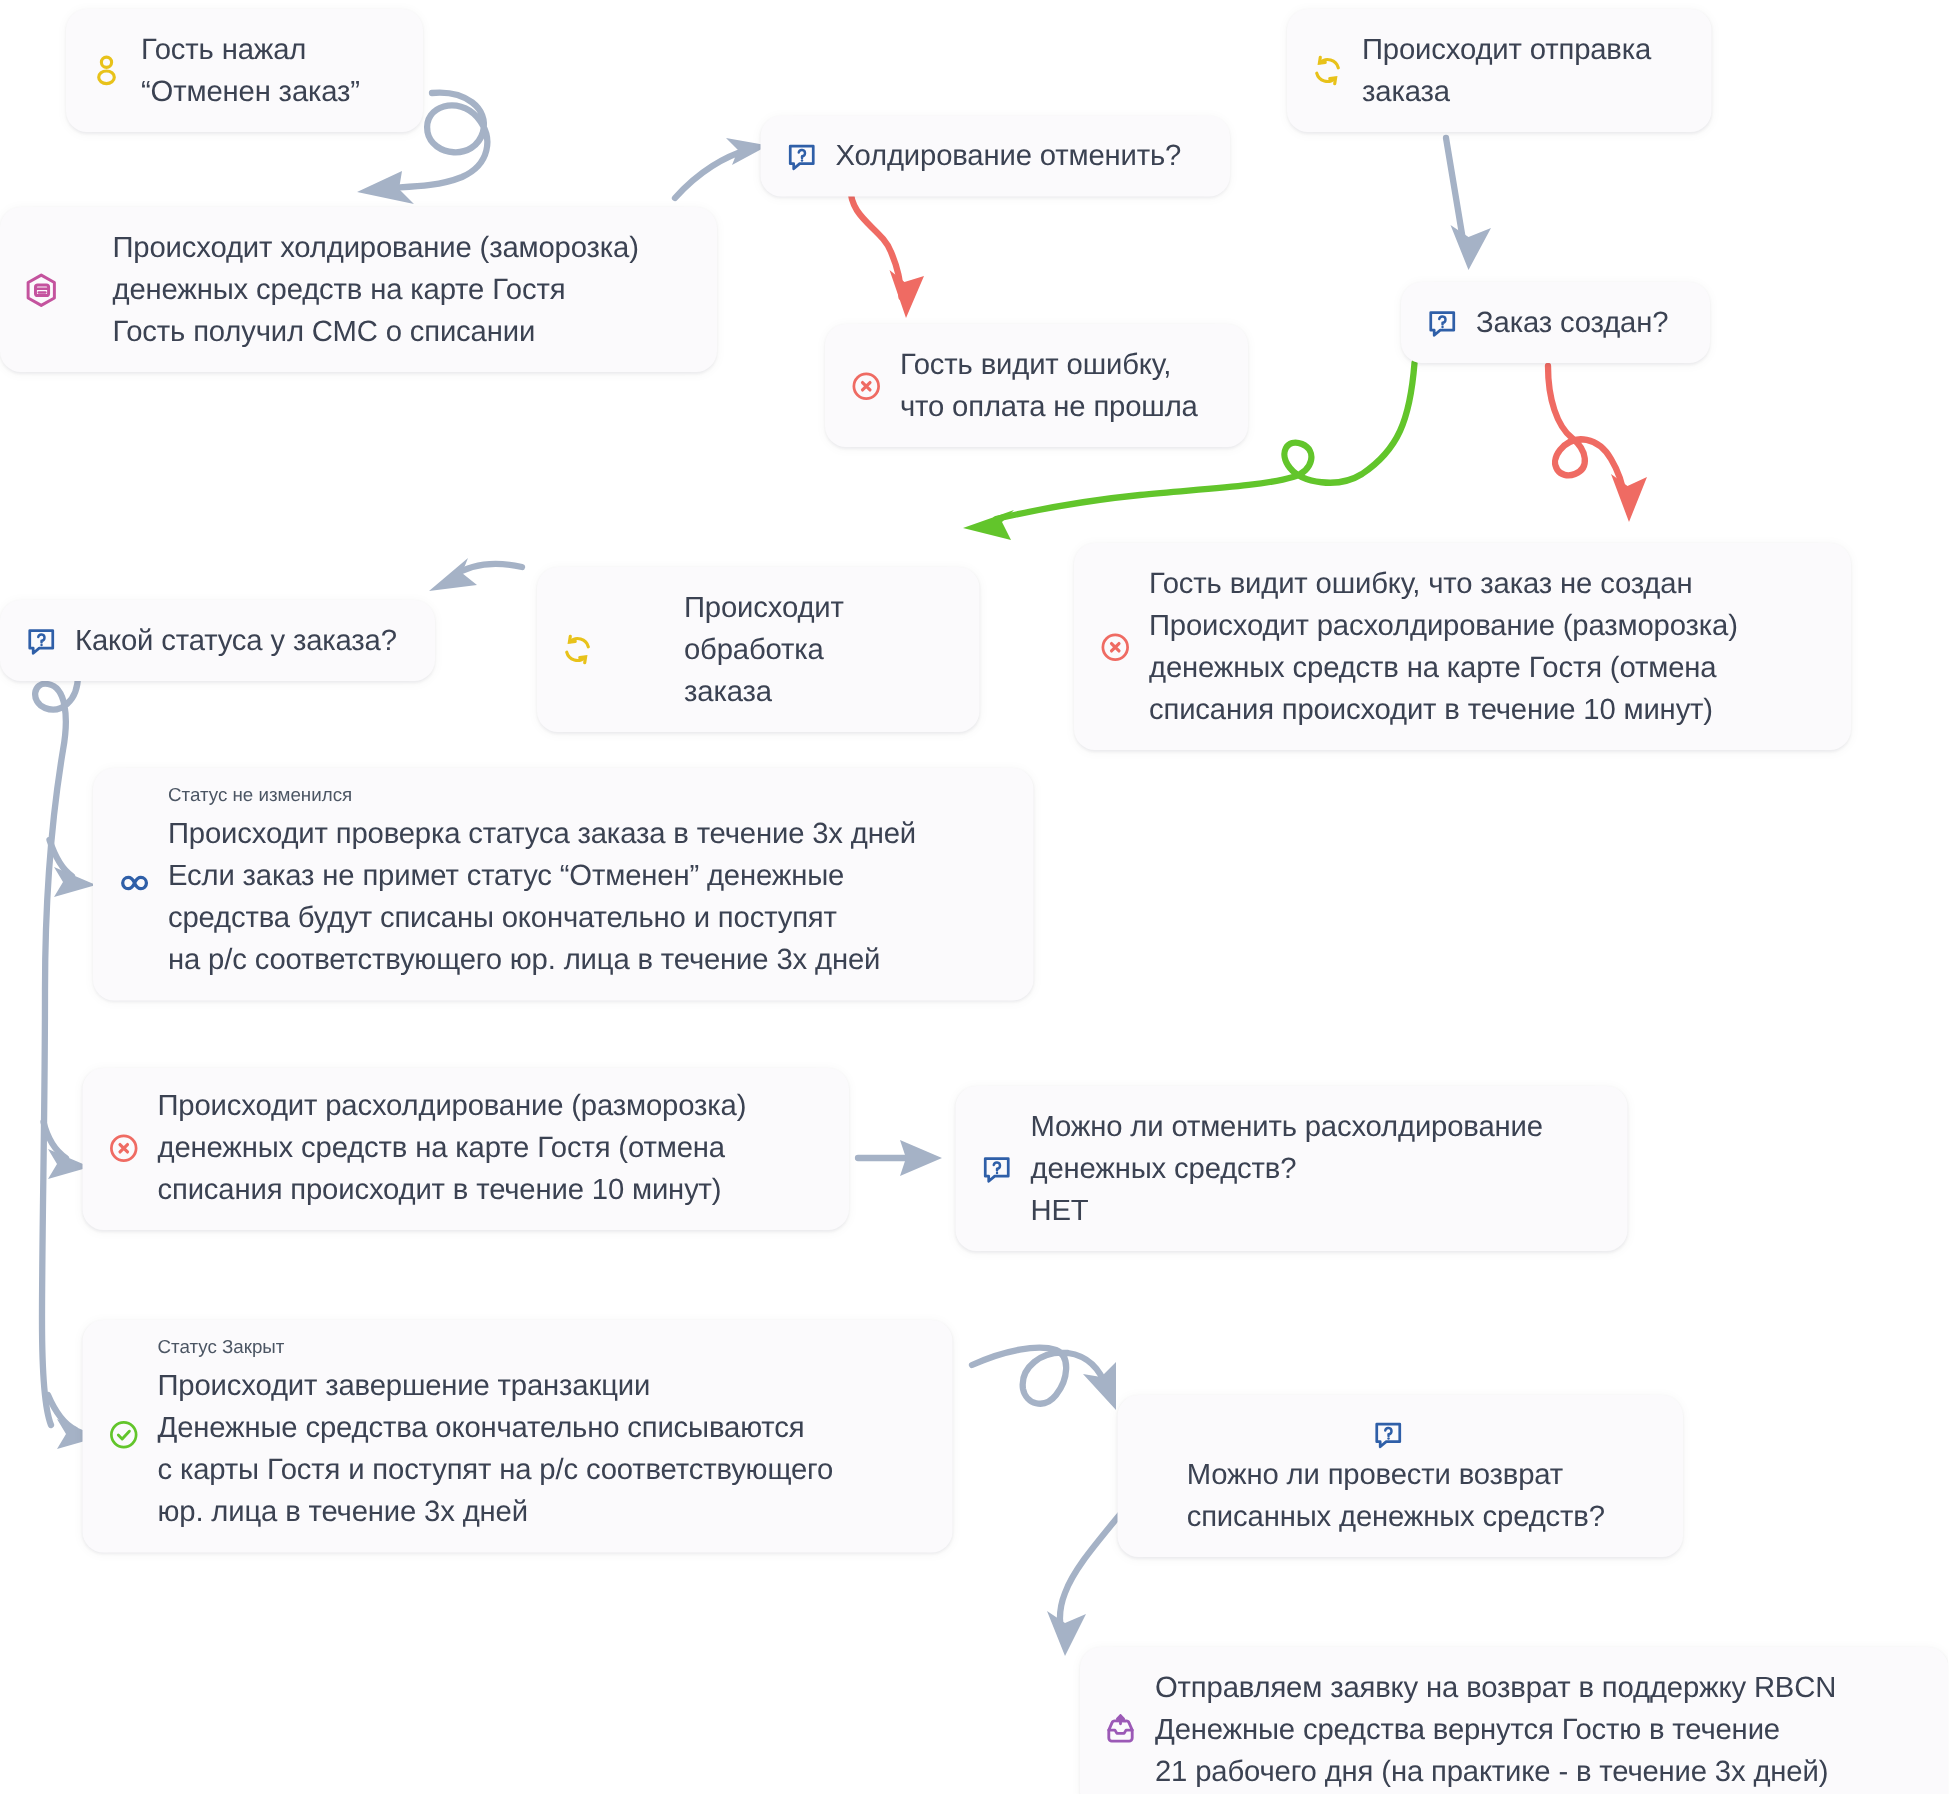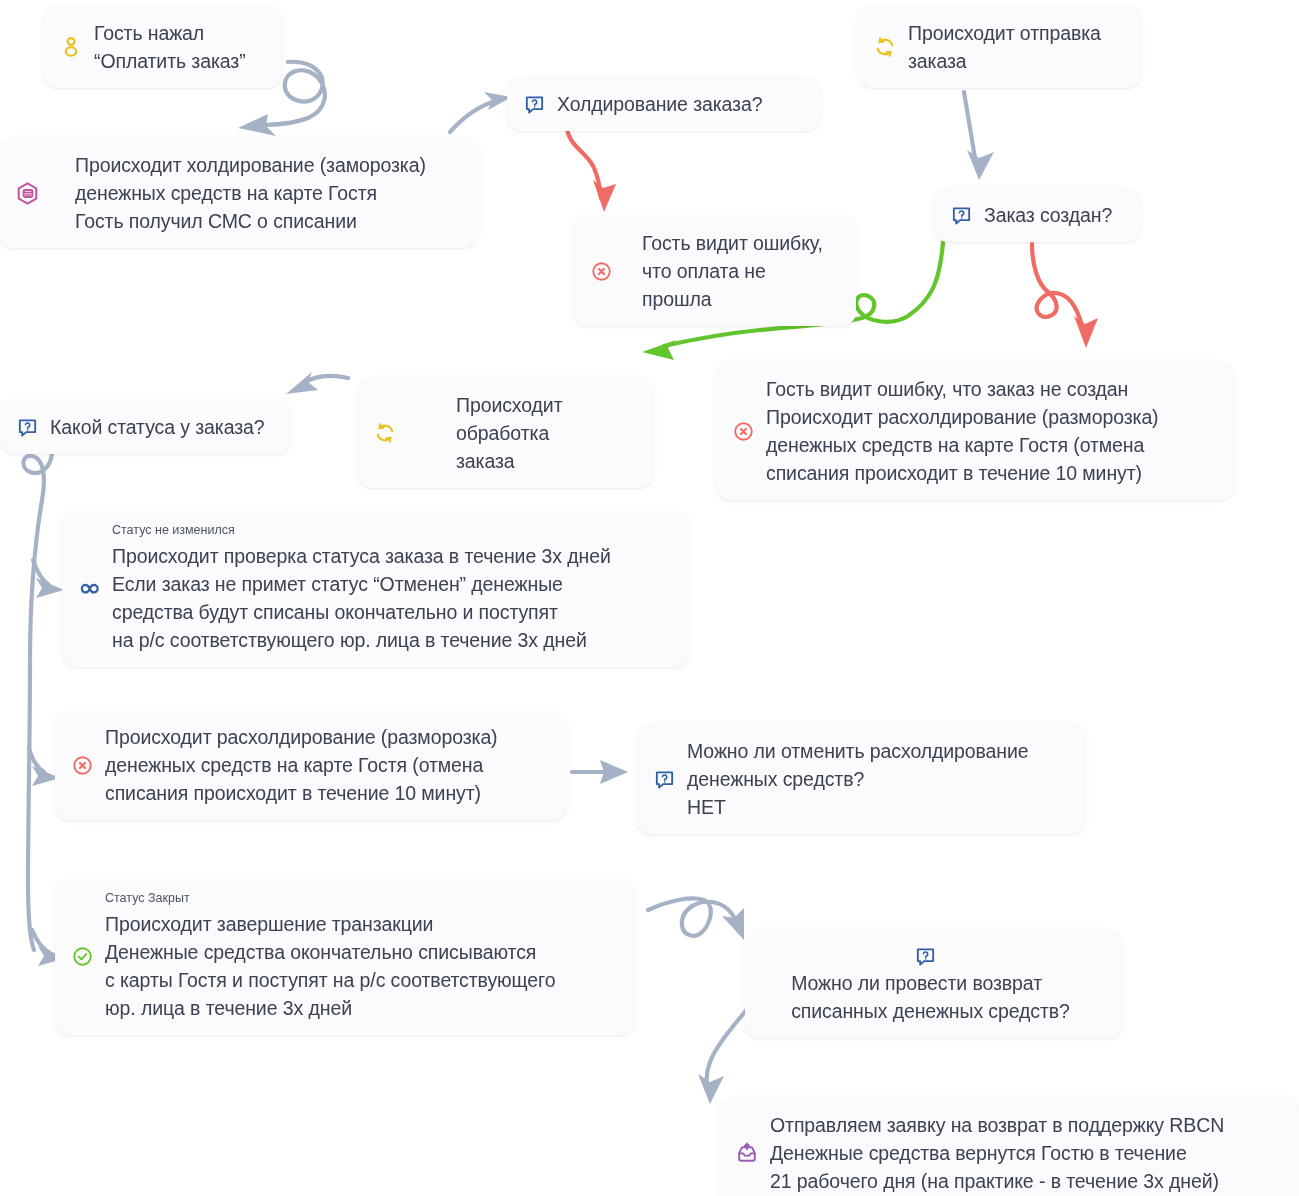--- a/index.html
+++ b/index.html
@@ -145,21 +145,21 @@
 
   <div class="node" style="left:44px; top:6px; width:238px;">
     <span class="ico">
       <svg width="24" height="24" viewBox="0 0 24 24" fill="none" stroke="#e8c21a" stroke-width="2.1">
         <circle cx="12" cy="6.5" r="3.4"></circle>
         <ellipse cx="12" cy="16.5" rx="5.2" ry="4.2"></ellipse>
       </svg>
     </span>
     <div class="body">
       <div class="txt">Гость нажал
-“Оплатить заказ”</div>
+“Отменен заказ”</div>
     </div>
   </div>
 
   <div class="node" style="left:858px; top:6px; width:283px;">
     <span class="ico">
       <svg width="24" height="24" viewBox="0 0 24 24" fill="none" stroke="#e8c21a" stroke-width="2.1" stroke-linecap="round">
         <path d="M19.2 10.2a7.3 7.3 0 0 0-12.2-3.4"></path>
         <path d="M4.8 13.8a7.3 7.3 0 0 0 12.2 3.4"></path>
         <path d="M7.2 3.2 6.6 7.1l3.9-.5"></path>
         <path d="M16.8 20.8l.6-3.9-3.9.5"></path>
@@ -173,21 +173,21 @@
 
   <div class="node" style="left:507px; top:77px; width:313px;">
     <span class="ico">
       <svg width="23" height="23" viewBox="0 0 24 24" fill="none" stroke="#2f5fa8" stroke-width="1.9" stroke-linejoin="round">
         <path d="M4 4.6h16v12.2H10.6L6.4 20.4v-3.6H4z"></path>
         <path d="M9.9 9.1a2.2 2.2 0 1 1 2.3 2.6v1.1" stroke-width="1.7" stroke-linecap="round"></path>
         <circle cx="12.2" cy="14.6" r="0.85" fill="#2f5fa8" stroke="none"></circle>
       </svg>
     </span>
     <div class="body">
-      <div class="txt">Холдирование заказа?</div>
+      <div class="txt">Холдирование отменить?</div>
     </div>
   </div>
 
   <div class="node" style="left:0px; top:138px; width:478px;gap:25px;">
     <span class="ico">
       <svg width="25" height="25" viewBox="0 0 24 24" fill="none" stroke="#c4539e" stroke-width="1.9" stroke-linejoin="round">
         <path d="M12 2.3 20.4 7v10L12 21.7 3.6 17V7z"></path>
         <rect x="8.3" y="8.6" width="8.4" height="6.8" rx="1.4"></rect>
         <path d="M8.3 11.1h8.4" stroke-width="1.6"></path>
         <path d="M10.4 13.4h4.2" stroke-width="1.6" stroke-linecap="round"></path>
@@ -206,21 +206,21 @@
         <path d="M4 4.6h16v12.2H10.6L6.4 20.4v-3.6H4z"></path>
         <path d="M9.9 9.1a2.2 2.2 0 1 1 2.3 2.6v1.1" stroke-width="1.7" stroke-linecap="round"></path>
         <circle cx="12.2" cy="14.6" r="0.85" fill="#2f5fa8" stroke="none"></circle>
       </svg>
     </span>
     <div class="body">
       <div class="txt">Заказ создан?</div>
     </div>
   </div>
 
-  <div class="node" style="left:574px; top:216px; width:282px;gap:18px;">
+  <div class="node" style="left:550px; top:216px; width:282px;">
     <span class="ico">
       <svg width="23" height="23" viewBox="0 0 24 24" fill="none" stroke="#ef6b63" stroke-width="1.9" stroke-linecap="round">
         <circle cx="12" cy="12" r="8.6"></circle>
         <path d="M9.4 9.4l5.2 5.2M14.6 9.4l-5.2 5.2" stroke-width="2.2"></path>
       </svg>
     </span>
     <div class="body">
       <div class="txt">Гость видит ошибку,
 что оплата не прошла</div>
     </div>

